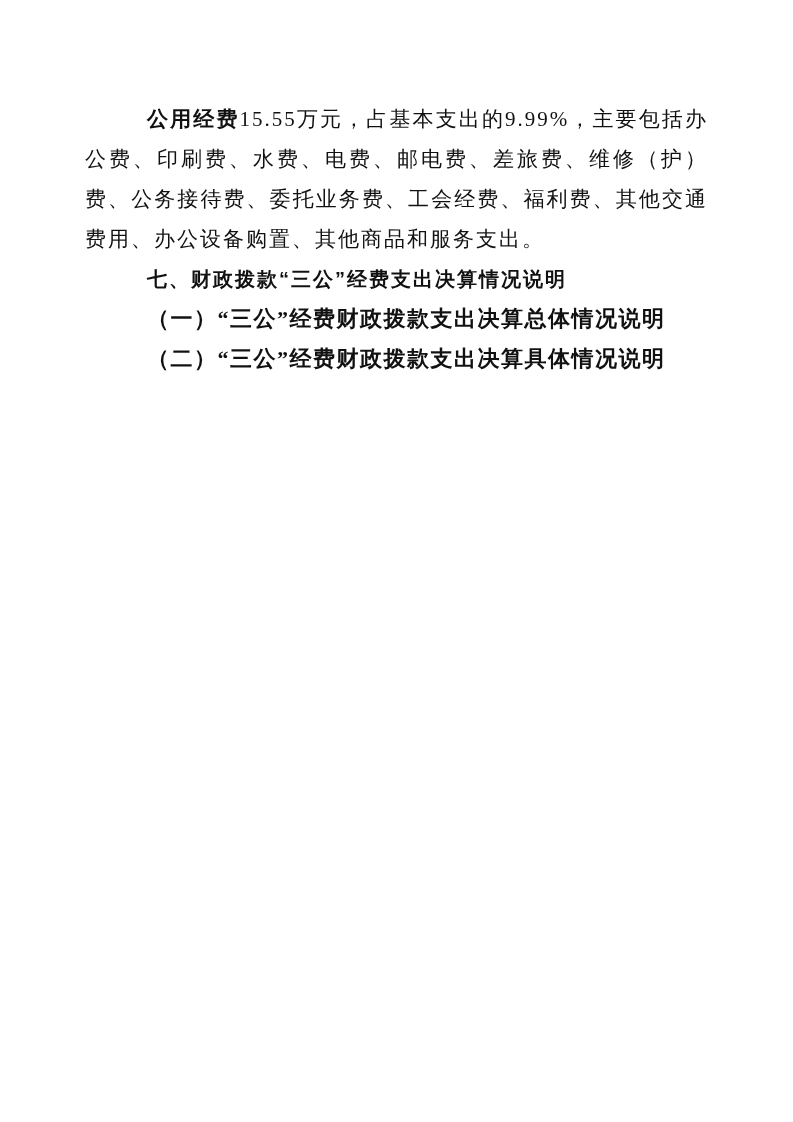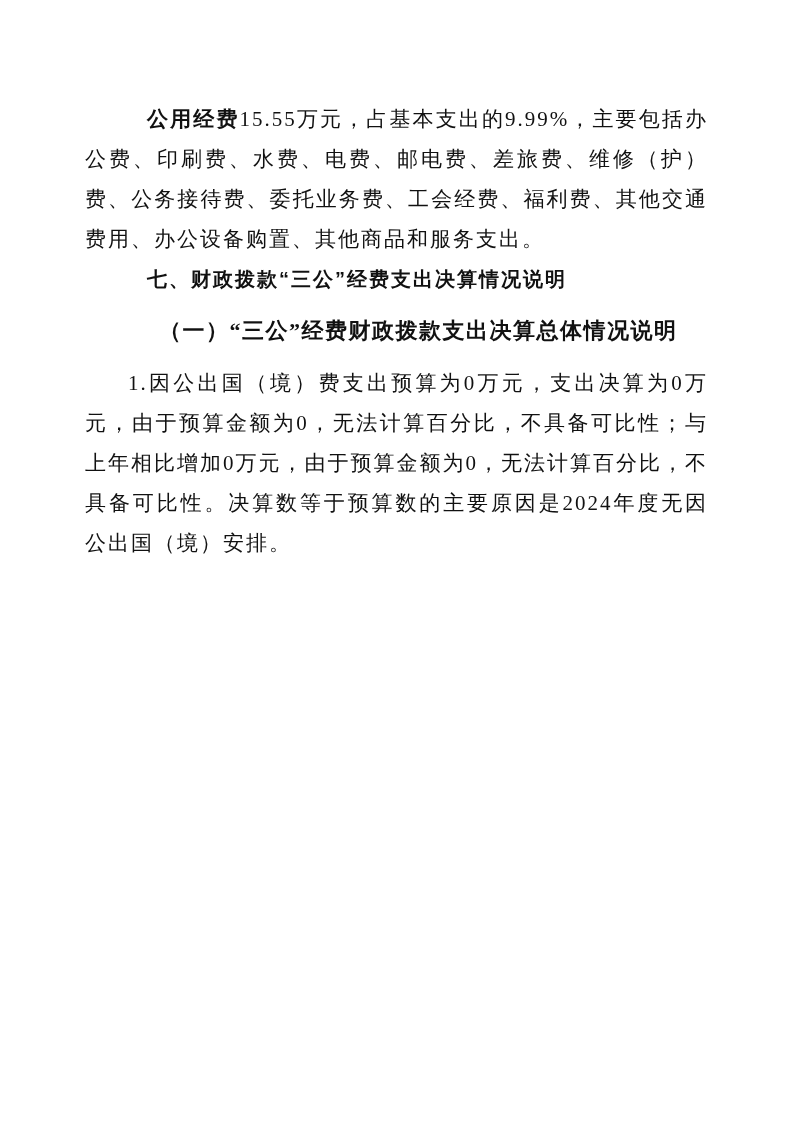--- a/index.html
+++ b/index.html
@@ -33,21 +33,21 @@
     margin: 0;
     font-family: "Liberation Sans", "DejaVu Sans", sans-serif;
     font-weight: 700;
     font-size: 20px;
     line-height: 40px;
     letter-spacing: 2px;
     text-indent: 62px;
     text-align: left;
   }
   .h-kai {
-    margin: 12px;
+    margin: 0;
     font-family: "Liberation Serif", "DejaVu Serif", serif;
     font-weight: 700;
     font-size: 22px;
     line-height: 40px;
     letter-spacing: 1.5px;
     text-indent: 62px;
     text-align: left;
   }
 </style>
 </head>
@@ -55,17 +55,17 @@
 
 <div class="page">
 
   <p class="para indent-3"><span class="lead-bold">公用经费</span><span>15.55万元，占基本支出的9.99%，主要包括办公费、印刷费、水费、电费、邮电费、差旅费、维修（护）费、公务接待费、委托业务费、工会经费、福利费、其他交通费用、办公设备购置、其他商品和服务支出。</span></p>
 
   <h2 class="h-hei">七、财政拨款“三公”经费支出决算情况说明</h2>
 
   <h3 class="h-kai">（一）“三公”经费财政拨款支出决算总体情况说明</h3>
 
 
+  <h3 class="h-kai">（二）“三公”经费财政拨款支出决算具体情况说明</h3>
 
-  <p class="para indent-2">1.因公出国（境）费支出预算为0万元，支出决算为0万元，由于预算金额为0，无法计算百分比，不具备可比性；与上年相比增加0万元，由于预算金额为0，无法计算百分比，不具备可比性。决算数等于预算数的主要原因是2024年度无因公出国（境）安排。</p>
 
 
 </div>
 
 </body></html>

